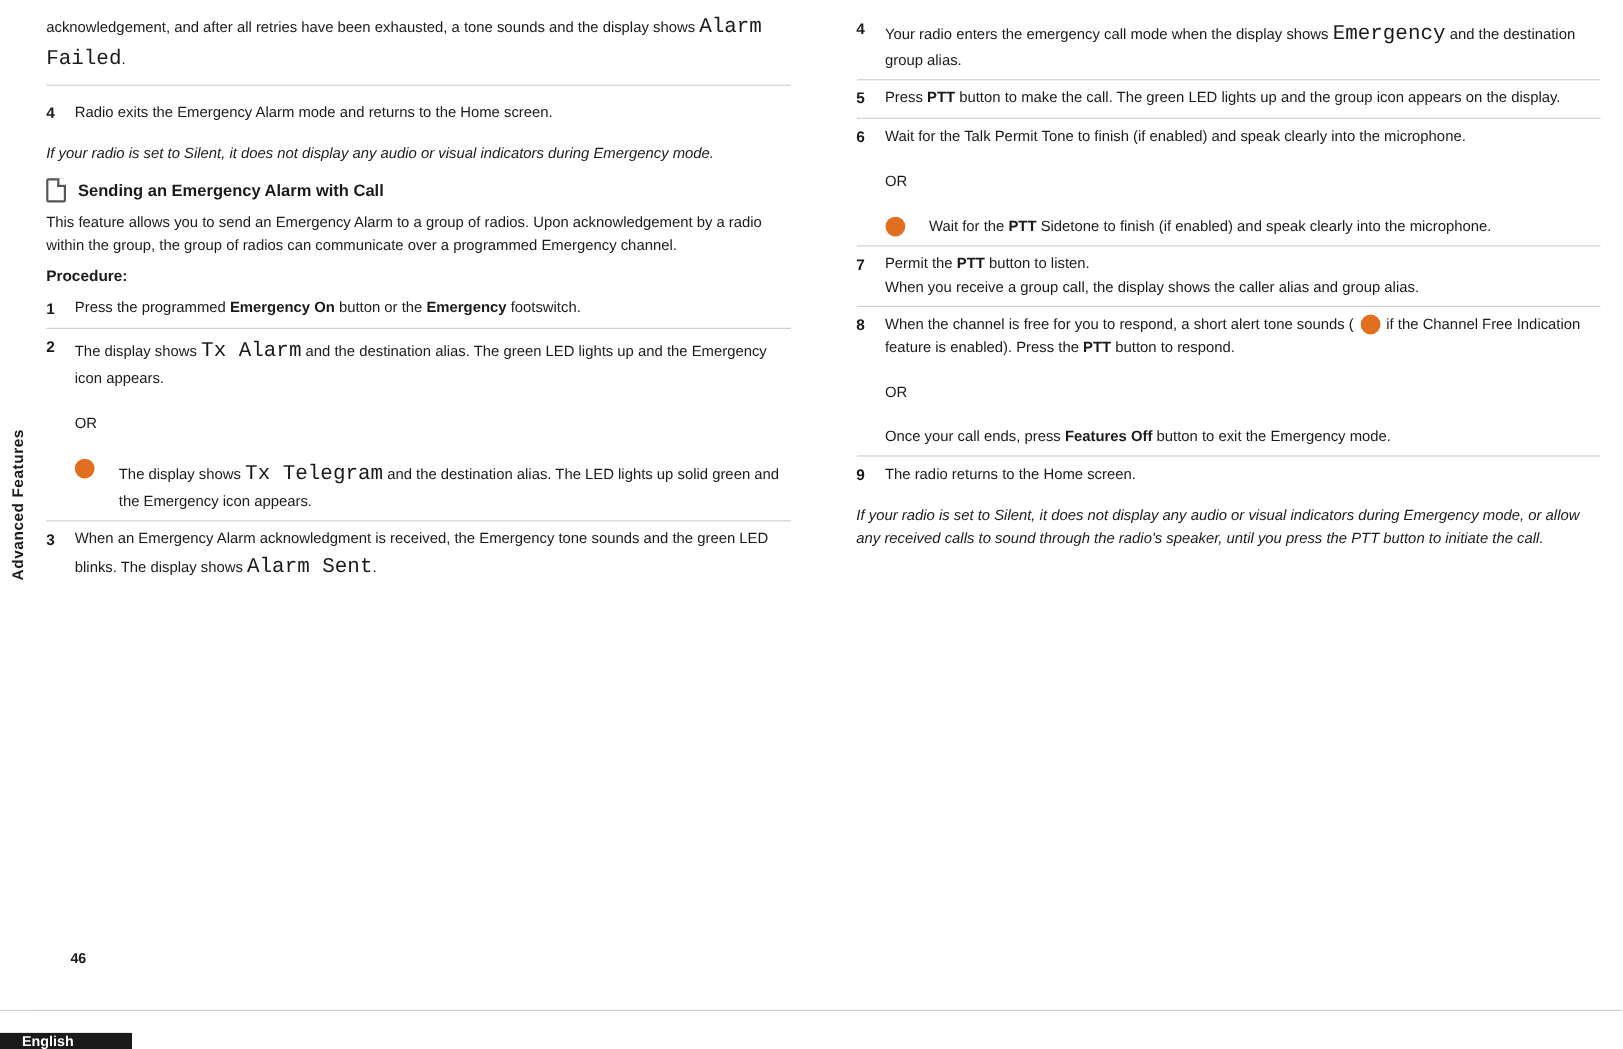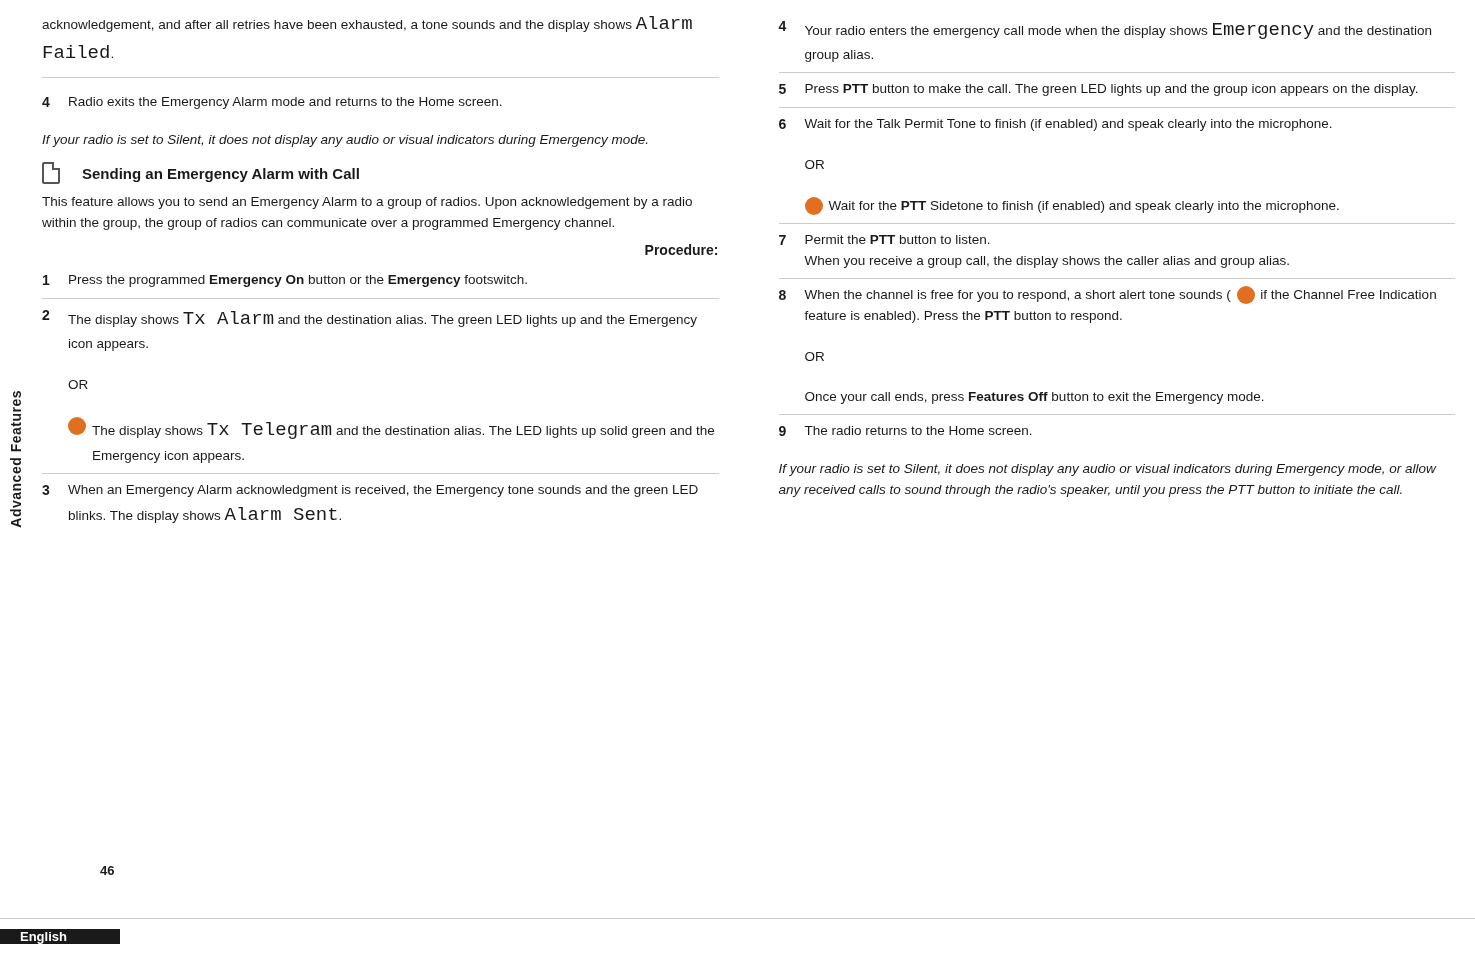--- a/index.html
+++ b/index.html
@@ -80,21 +80,21 @@
     .italic-note {
       font-style: italic;
       font-size: 13.5px;
       line-height: 1.55;
       margin: 10px 0;
     }
 
     .section-heading {
       display: flex;
       align-items: center;
-      gap: 22px;
+      gap: 11px;
       font-size: 15px;
       font-weight: bold;
       margin: 12px 0 8px 0;
     }
 
     .doc-icon {
       width: 18px;
       height: 22px;
       border: 2px solid #555;
       border-radius: 2px;
@@ -117,21 +117,20 @@
     .feature-desc {
       font-size: 13.5px;
       line-height: 1.55;
       margin-bottom: 8px;
     }
 
     .procedure-label {
       font-size: 14px;
       font-weight: bold;
       margin-bottom: 6px;
-      text-align: right;
     }
 
     .numbered-list {
       list-style: none;
       padding: 0;
     }
 
     .numbered-list > li {
       display: flex;
       gap: 10px;
@@ -161,41 +160,41 @@
 
     .or-label {
       font-weight: normal;
       display: block;
       margin: 20px 0;
     }
 
     .sub-item {
       display: flex;
       align-items: flex-start;
-      gap: 6px;
+      gap: 22px;
       margin-top: 20px;
     }
 
     
     .orange-icon {
       width: 18px;
       height: 18px;
       border-radius: 50%;
       background: #e07020;
       flex-shrink: 0;
       margin-top: 1px;
       display: inline-block;
     }
 
     .bold { font-weight: bold; }
 
     
     .footer {
       display: flex;
-      align-items: center;
+      align-items: flex-end;
       height: 36px;
       border-top: 1px solid #ccc;
       margin-top: auto;
       flex-shrink: 0;
     }
 
     .footer-lang {
       background: #1a1a1a;
       color: #fff;
       font-size: 13px;
@@ -205,21 +204,20 @@
       align-items: center;
       min-width: 120px;
     }
 
     .page-num {
       position: absolute;
       left: 32px;
       bottom: 40px;
       font-size: 13px;
       font-weight: bold;
-      margin-left: 36px;
     }
   </style>
 </head>
 <body>
 
 <div class="page-container">
 
   <div class="sidebar">
     <span class="sidebar-label">Advanced Features</span>
   </div>

